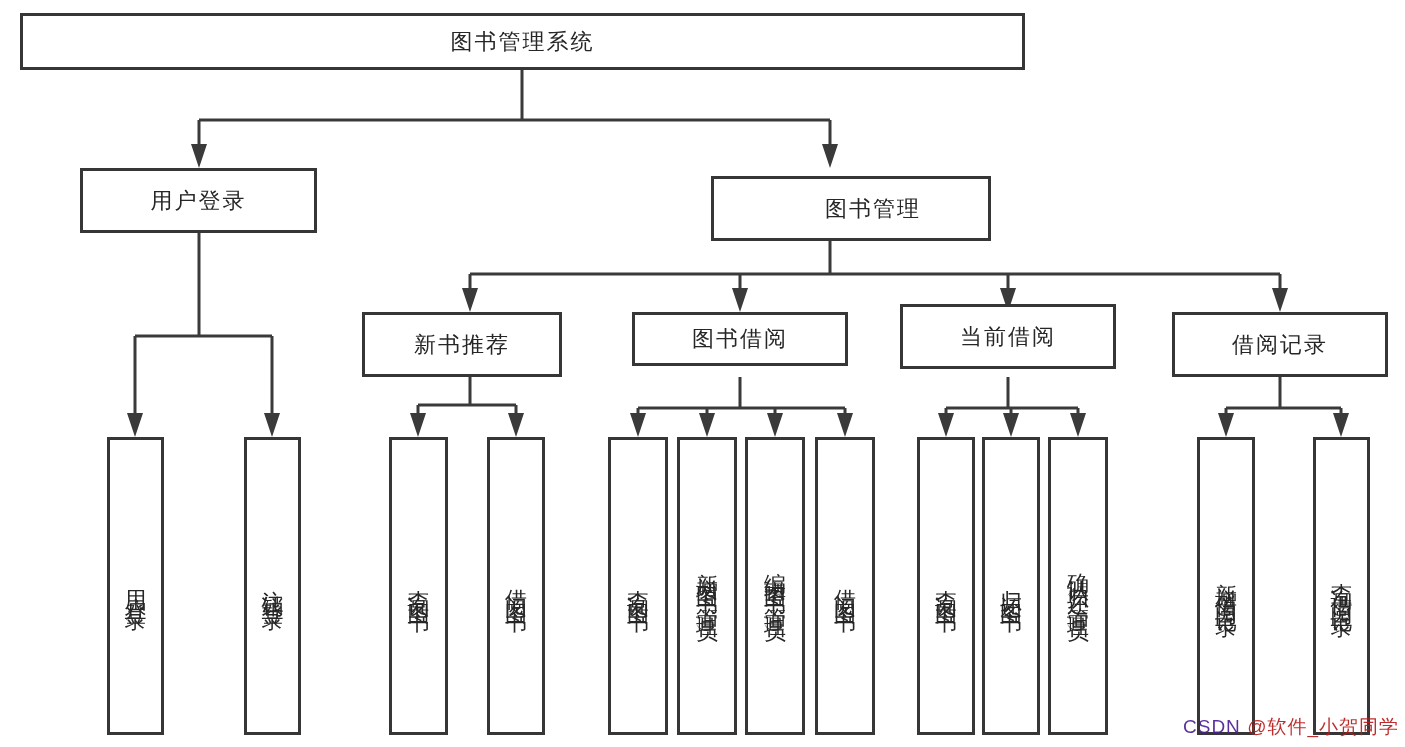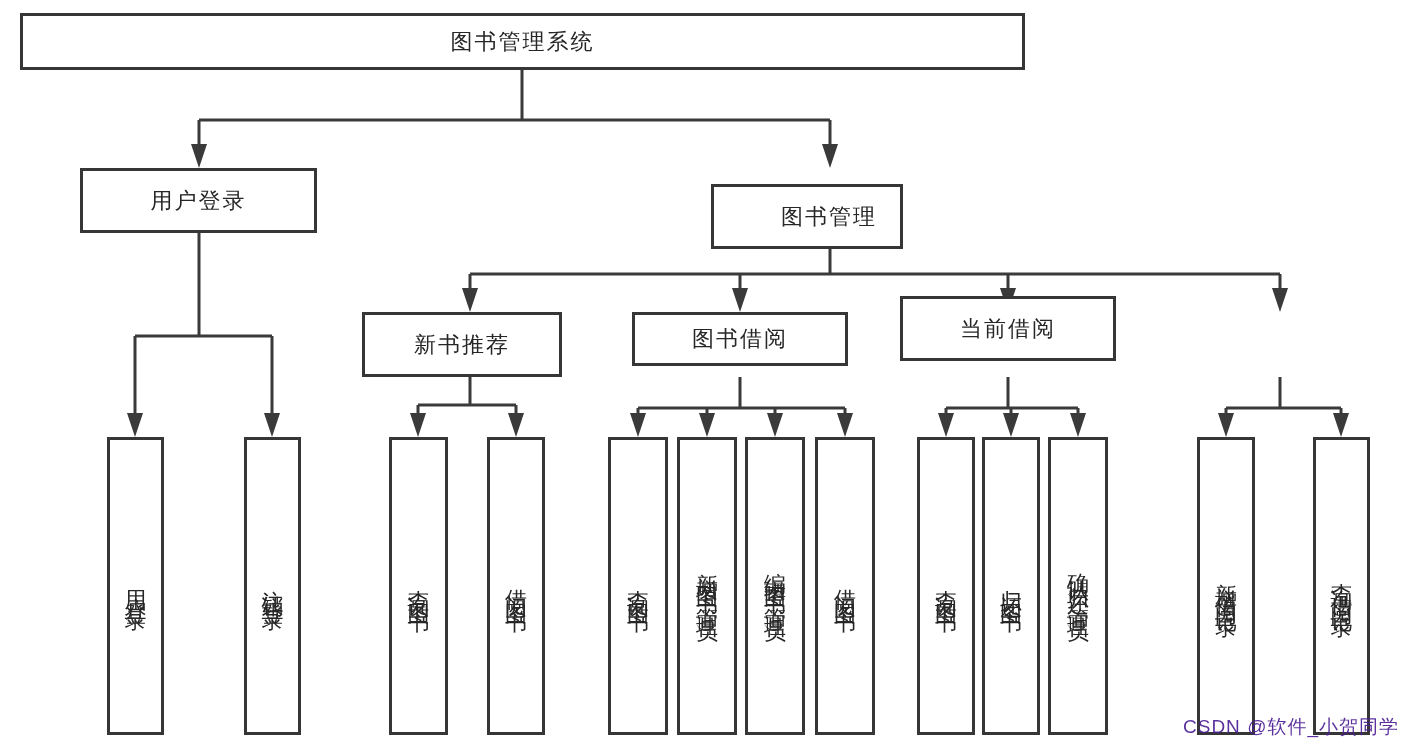--- a/index.html
+++ b/index.html
@@ -37,21 +37,21 @@
     position: absolute;
     left: 1183px;
     top: 714px;
     font-size: 19px;
     letter-spacing: 1px;
     white-space: nowrap;
     z-index: 6;
     opacity: 0.92;
   }
   .wm-prefix { color: #4c1d95; }
-  .wm-handle { color: #4c1d95; }
+  .wm-handle { color: #b91c1c; }
 </style>
 </head>
 <body>
 
 <div class="stage">
 
   <svg class="wires" width="1405" height="747" viewBox="0 0 1405 747">
     <g stroke="#3a3a3a" stroke-width="3" fill="none">
 
       <path d="M522 70 V120 M199 120 H830 M199 120 V156 M830 120 V156"></path>
@@ -87,25 +87,26 @@
       <polygon points="1003,413 1019,413 1011,437"></polygon>
       <polygon points="1070,413 1086,413 1078,437"></polygon>
       <polygon points="1218,413 1234,413 1226,437"></polygon>
       <polygon points="1333,413 1349,413 1341,437"></polygon>
     </g>
   </svg>
 
   <div class="node" style="left:20px; top:13px; width:1005px; height:57px;">图书管理系统</div>
 
   <div class="node" style="left:80px; top:168px; width:237px; height:65px;">用户登录</div>
-  <div class="node" style="left:711px; top:184px; width:192px; height:65px;padding-left:44px;">图书管理</div>
+  <div class="node" style="left:711px; top:176px; width:280px; height:65px;padding-left:44px;">图书管理</div>
 
   <div class="node" style="left:362px; top:312px; width:200px; height:65px;">新书推荐</div>
   <div class="node" style="left:632px; top:312px; width:216px; height:54px;">图书借阅</div>
-  <div class="node" style="left:900px; top:296px; width:216px; height:65px;">当前借阅</div>
+  <div class="node" style="left:900px; top:304px; width:216px; height:65px;">当前借阅</div>
+  <div class="node" style="left:1172px; top:312px; width:216px; height:65px;">借阅记录</div>
 
   <div class="node vnode" style="left:107px; top:437px; width:57px; height:298px;">用户登录</div>
   <div class="node vnode" style="left:244px; top:437px; width:57px; height:298px;">注销登录</div>
 
   <div class="node vnode" style="left:389px; top:437px; width:59px; height:298px;">查询图书</div>
   <div class="node vnode" style="left:487px; top:437px; width:58px; height:298px;">借阅图书</div>
 
   <div class="node vnode" style="left:608px; top:437px; width:60px; height:298px;">查询图书</div>
   <div class="node vnode" style="left:677px; top:437px; width:60px; height:298px;">新增图书（管理员）</div>
   <div class="node vnode" style="left:745px; top:437px; width:60px; height:298px;">编辑图书（管理员）</div>

